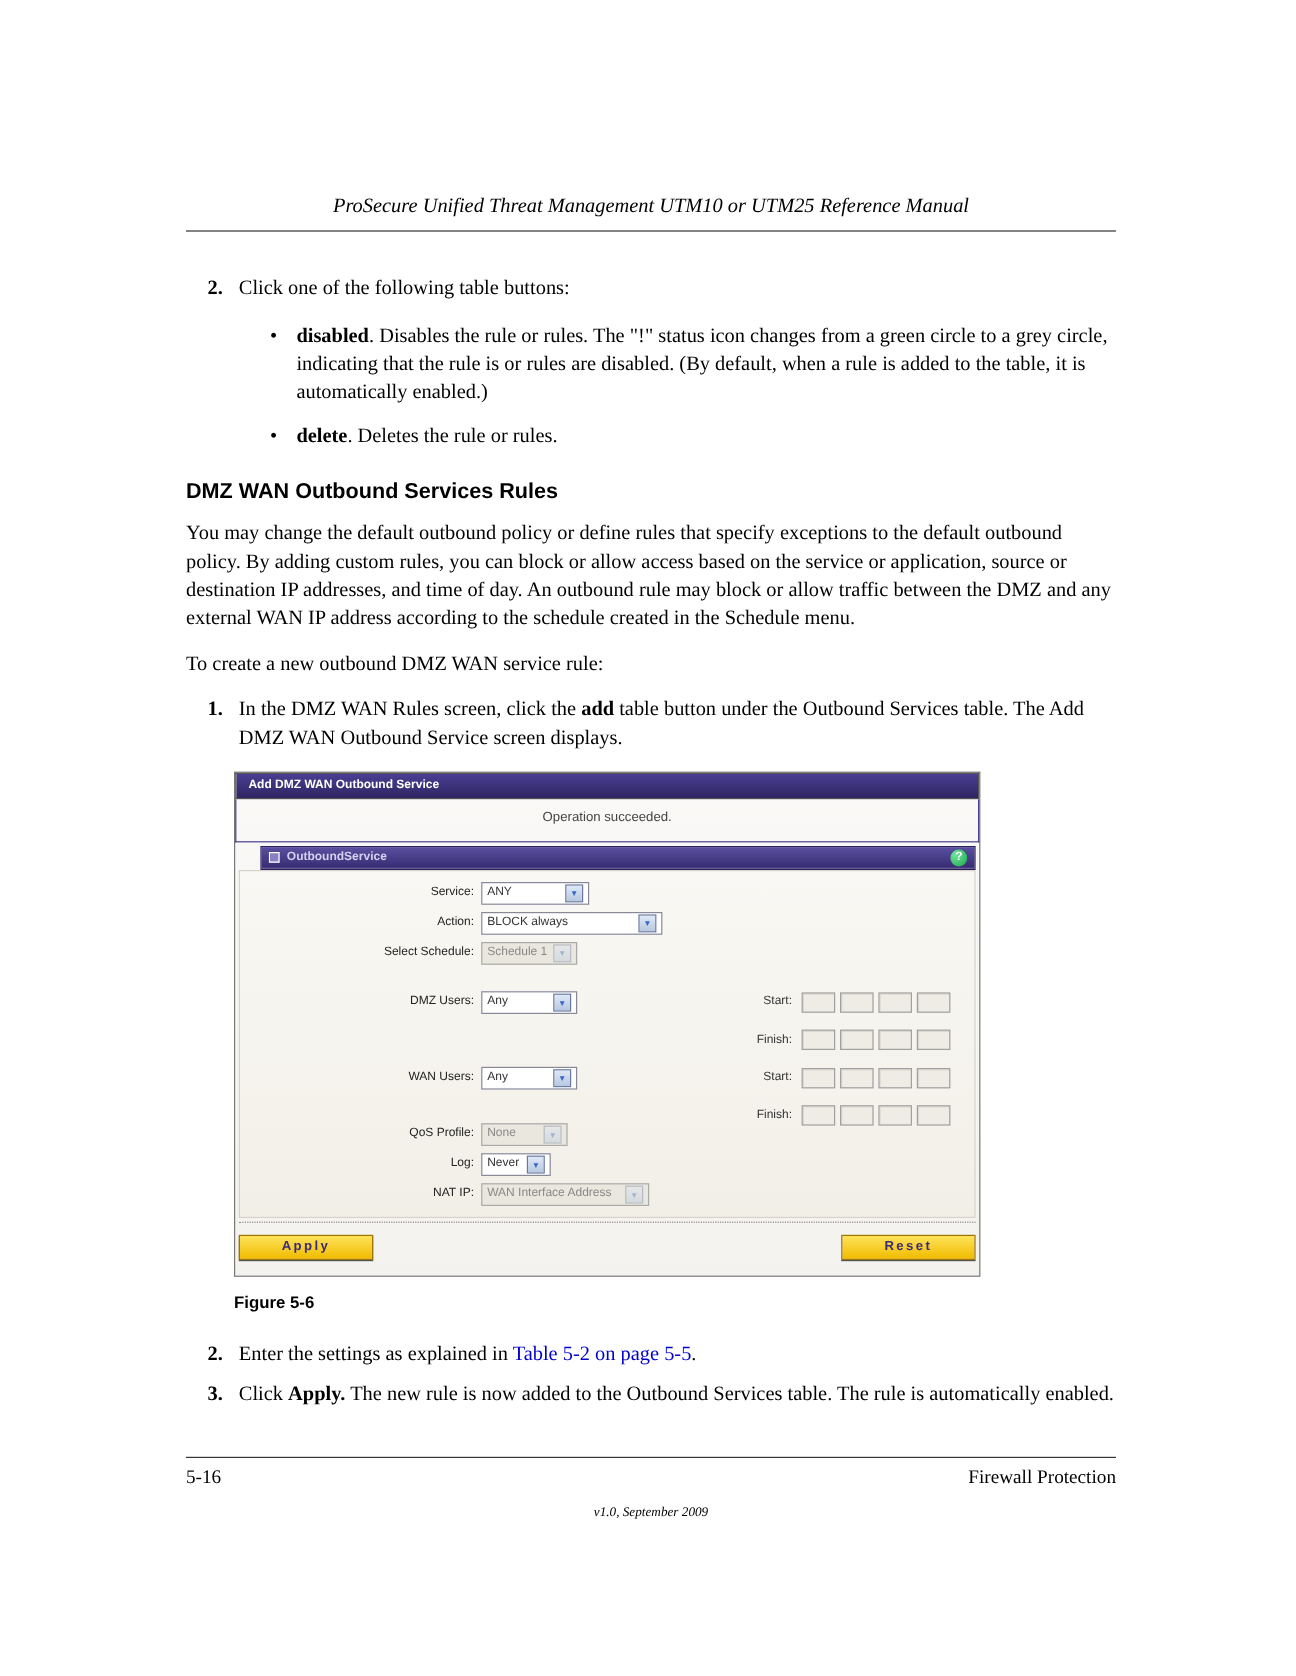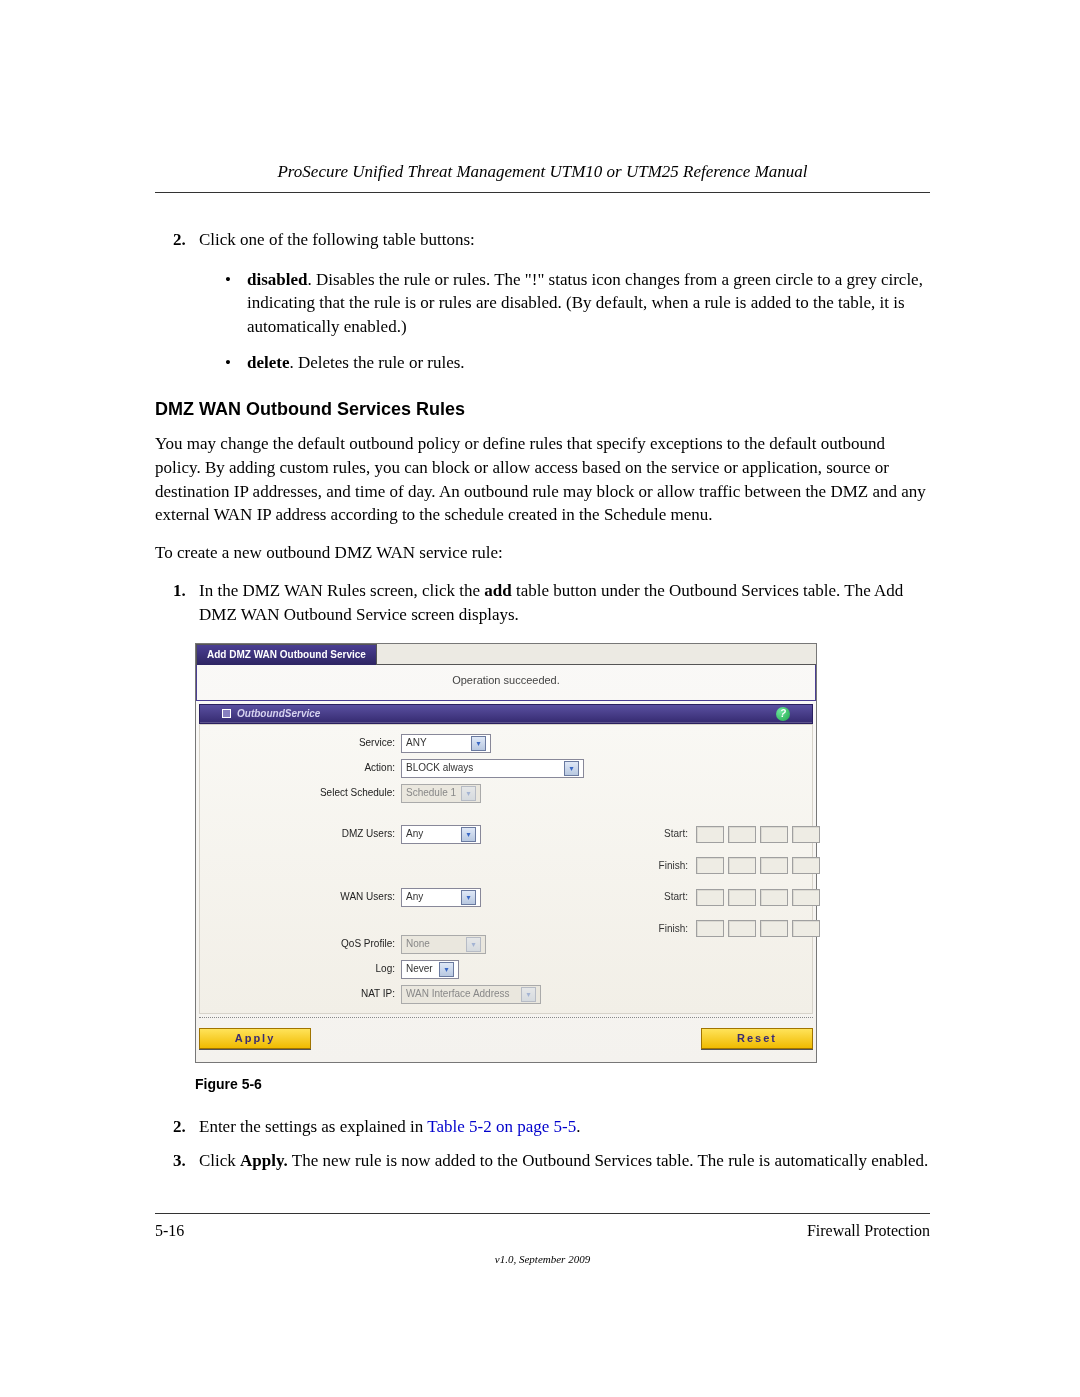--- a/index.html
+++ b/index.html
@@ -64,20 +64,21 @@
     width: 620px;
     margin: 0 8px 0 40px;
     border: 1px solid #777;
     background: linear-gradient(#faf9f7, #f4f2ee);
     font-family: Verdana, Arial, sans-serif;
     font-size: 10px;
     color: #333;
   }
   .tabrow {
     display: flex;
+    flex-direction: column;
   }
   .tab {
     background: linear-gradient(#4a3e92, #2e2562);
     color: #fff;
     font-weight: bold;
     font-size: 10px;
     padding: 3px 10px;
     border: 1px solid #555;
     border-bottom: none;
   }
@@ -95,25 +96,24 @@
     color: #444;
     font-size: 11px;
   }
   .sectionbar {
     display: flex;
     align-items: center;
     background: linear-gradient(#5a50a0, #352a70);
     color: #d5d1ef;
     font-size: 10px;
     font-weight: bold;
-    padding: 2px 22px;
+    padding: 2px 6px;
     border: 1px solid #2a2060;
-    margin: 3px 3px 0 3px;
+    margin: 3px 3px 0 21px;
     box-shadow: inset 0 -1px 0 rgba(255,255,255,0.2);
-    font-style: italic;
   }
   .sectionbar .sq {
     width: 9px;
     height: 9px;
     background: #8880c0;
     margin-right: 6px;
     box-shadow: inset 0 0 0 1px #fff;
   }
   .help {
     margin-left: auto;
@@ -173,21 +173,21 @@
   }
   .ipcell {
     width: 26px;
     height: 15px;
     border: 1px solid #a0a0a0;
     background: #eeece4;
     box-shadow: inset 1px 1px 0 rgba(0,0,0,0.08);
   }
   .rgroup {
     position: absolute;
-    left: 448px;
+    left: 420px;
   }
   .midlbl {
     width: 40px;
     text-align: right;
     margin-right: 8px;
     color: #333;
   }
   .btnbar {
     display: flex;
     justify-content: space-between;
@@ -289,21 +289,21 @@
     <div class="form">
       <div class="row">
         <span class="lbl">Service:</span>
         <span class="sel" style="width:90px">
           <span>ANY</span>
             <span class="arrow">▾</span>
         </span>
       </div>
       <div class="row">
         <span class="lbl">Action:</span>
-        <span class="sel" style="width:183px">
+        <span class="sel" style="width:151px">
           <span>BLOCK always</span>
             <span class="arrow">▾</span>
         </span>
       </div>
       <div class="row">
         <span class="lbl">Select Schedule:</span>
         <span class="sel" style="width:80px;background:#eae7de;border-color:#aaa;color:#888">
           <span>Schedule 1</span>
             <span class="arrow" style="opacity:.4">▾</span>
         </span>
@@ -362,21 +362,21 @@
             <span class="ipcell"></span>
               <span class="ipcell"></span>
               <span class="ipcell"></span>
               <span class="ipcell"></span>
           </span>
         </span>
       </div>
 
       <div class="row">
         <span class="lbl">QoS Profile:</span>
-        <span class="sel" style="width:85px;background:#eae7de;border-color:#aaa;color:#888">
+        <span class="sel" style="width:72px;background:#eae7de;border-color:#aaa;color:#888">
           <span>None</span>
             <span class="arrow" style="opacity:.4">▾</span>
         </span>
       </div>
       <div class="row">
         <span class="lbl">Log:</span>
         <span class="sel" style="width:58px">
           <span>Never</span>
             <span class="arrow">▾</span>
         </span>

